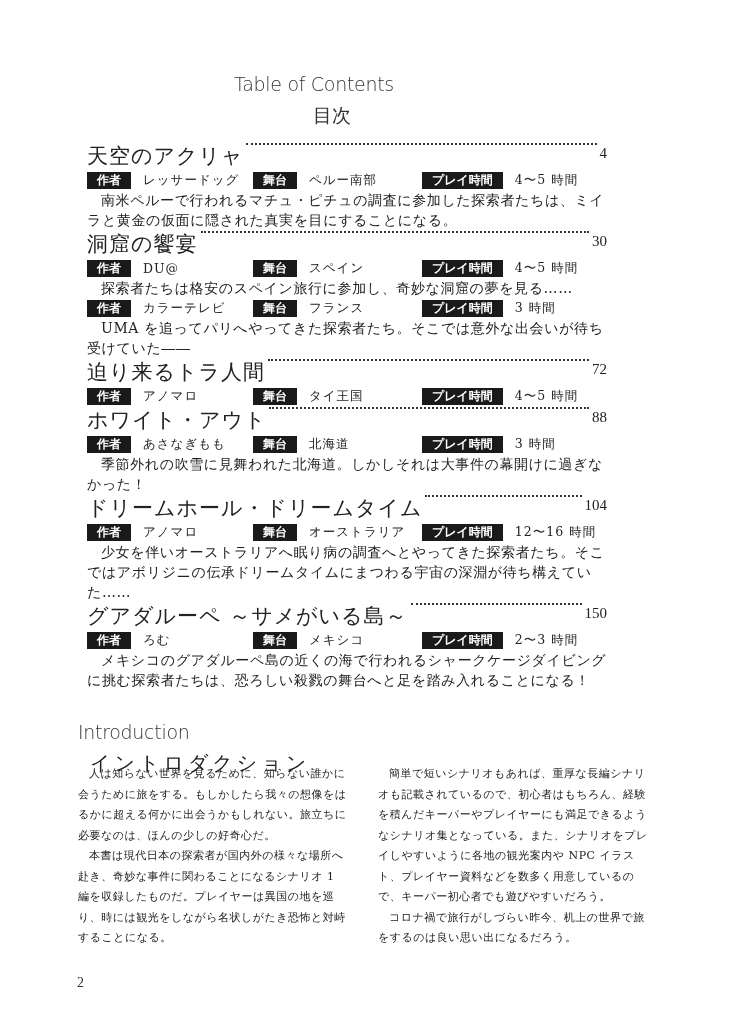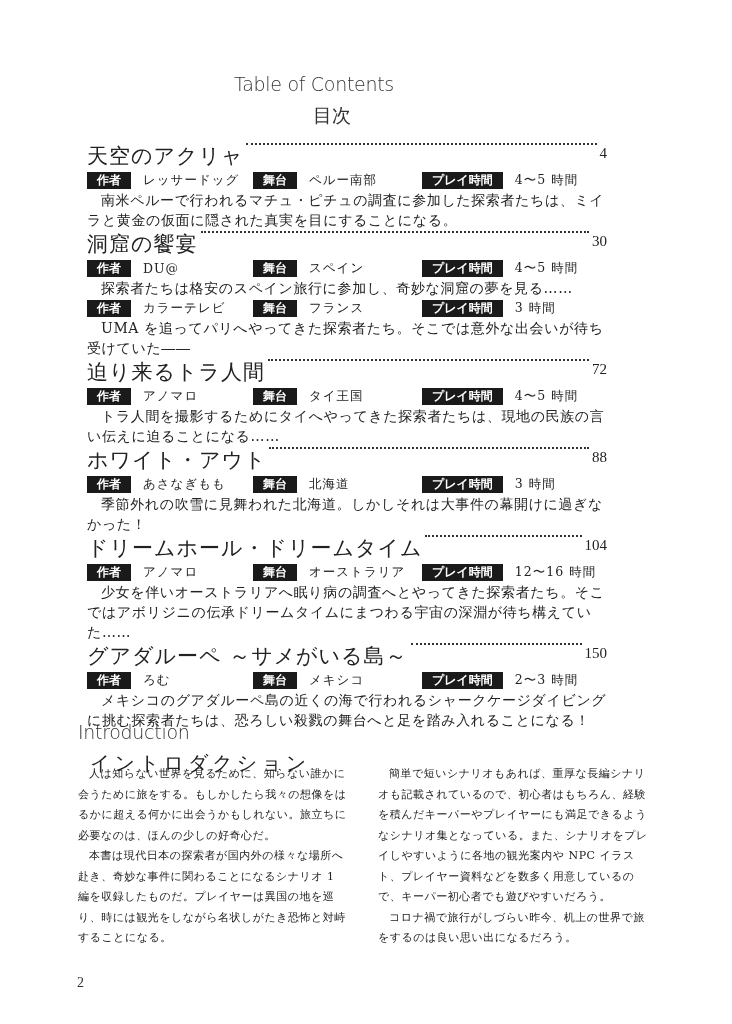--- a/index.html
+++ b/index.html
@@ -114,21 +114,20 @@
           </div>
         <div class="meta-group stage">
             <span class="badge">舞台</span>
             <span class="meta-val">タイ王国</span>
           </div>
         <div class="meta-group">
             <span class="badge">プレイ時間</span>
             <span class="meta-val">4〜5 時間</span>
           </div>
       </div>
-      <div class="desc">トラ人間を撮影するためにタイへやってきた探索者たちは、現地の民族の言い伝えに迫ることになる……</div>
     </div>
 
     <div class="entry">
       <div class="entry-head">
         <span class="entry-title">ホワイト・アウト</span>
         <span class="leader"></span>
         <span class="entry-page">88</span>
       </div>
       <div class="meta">
         <div class="meta-group author">

